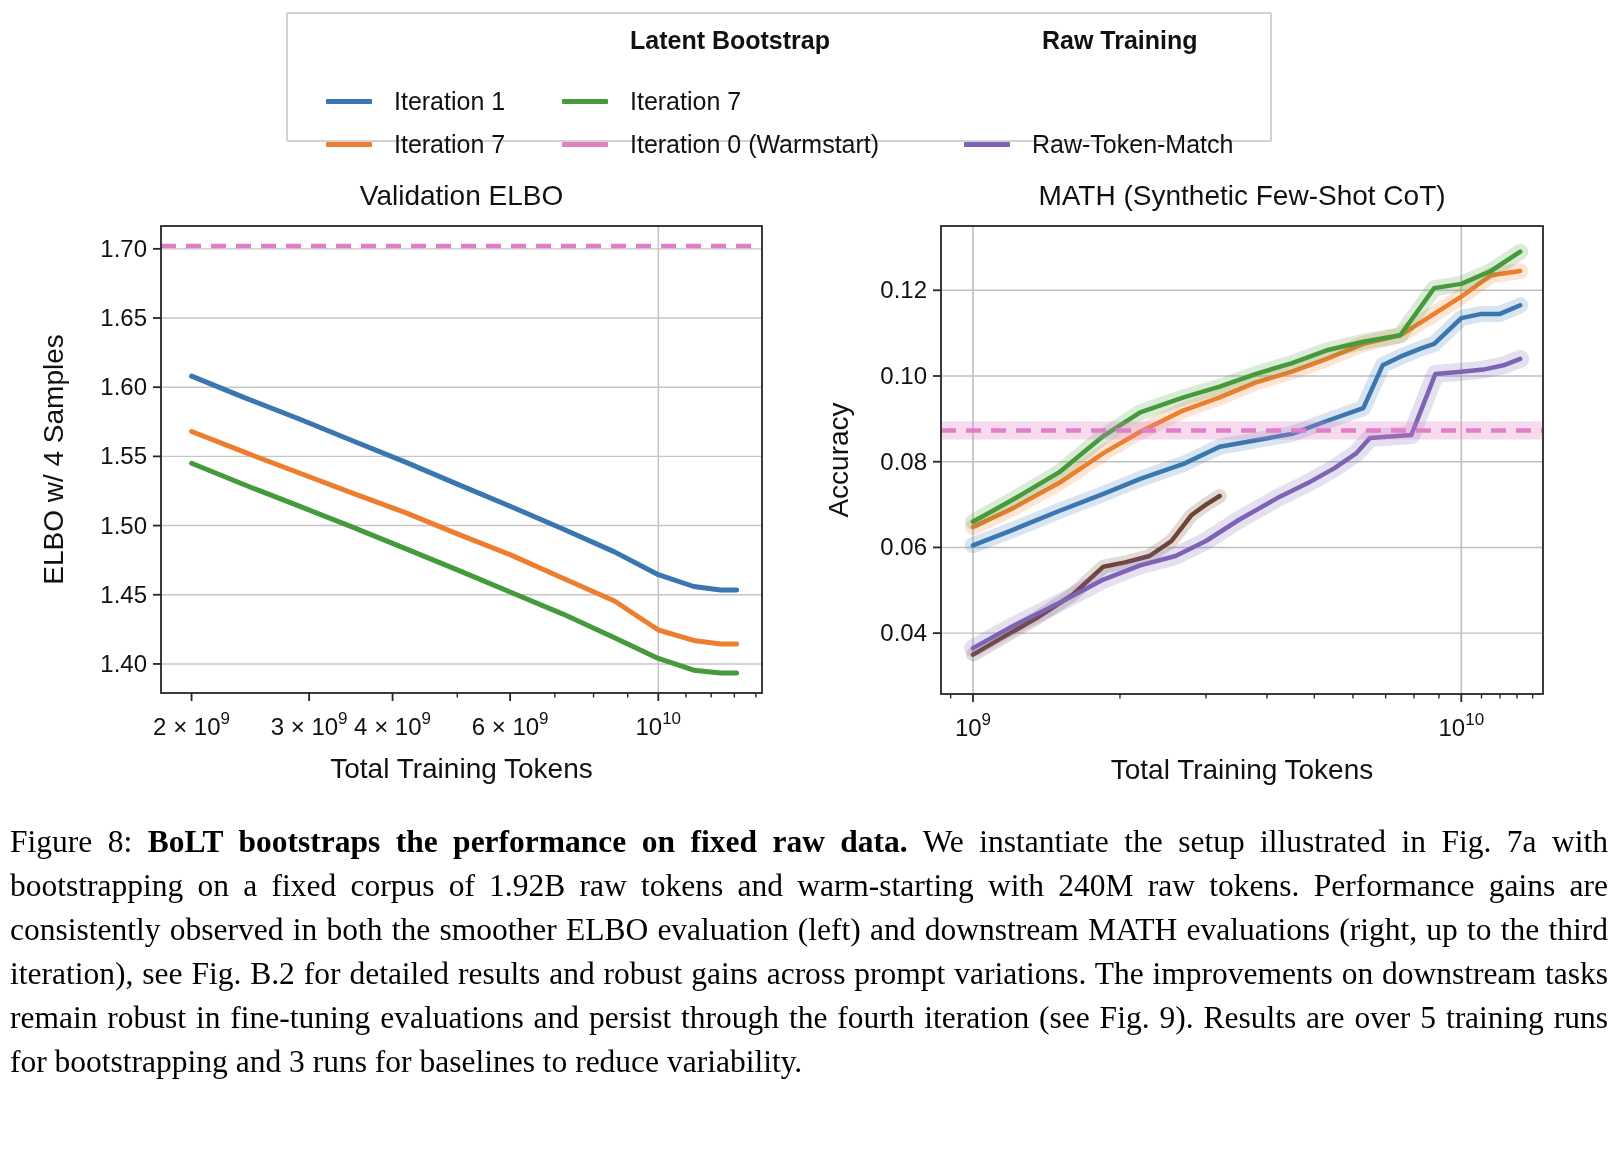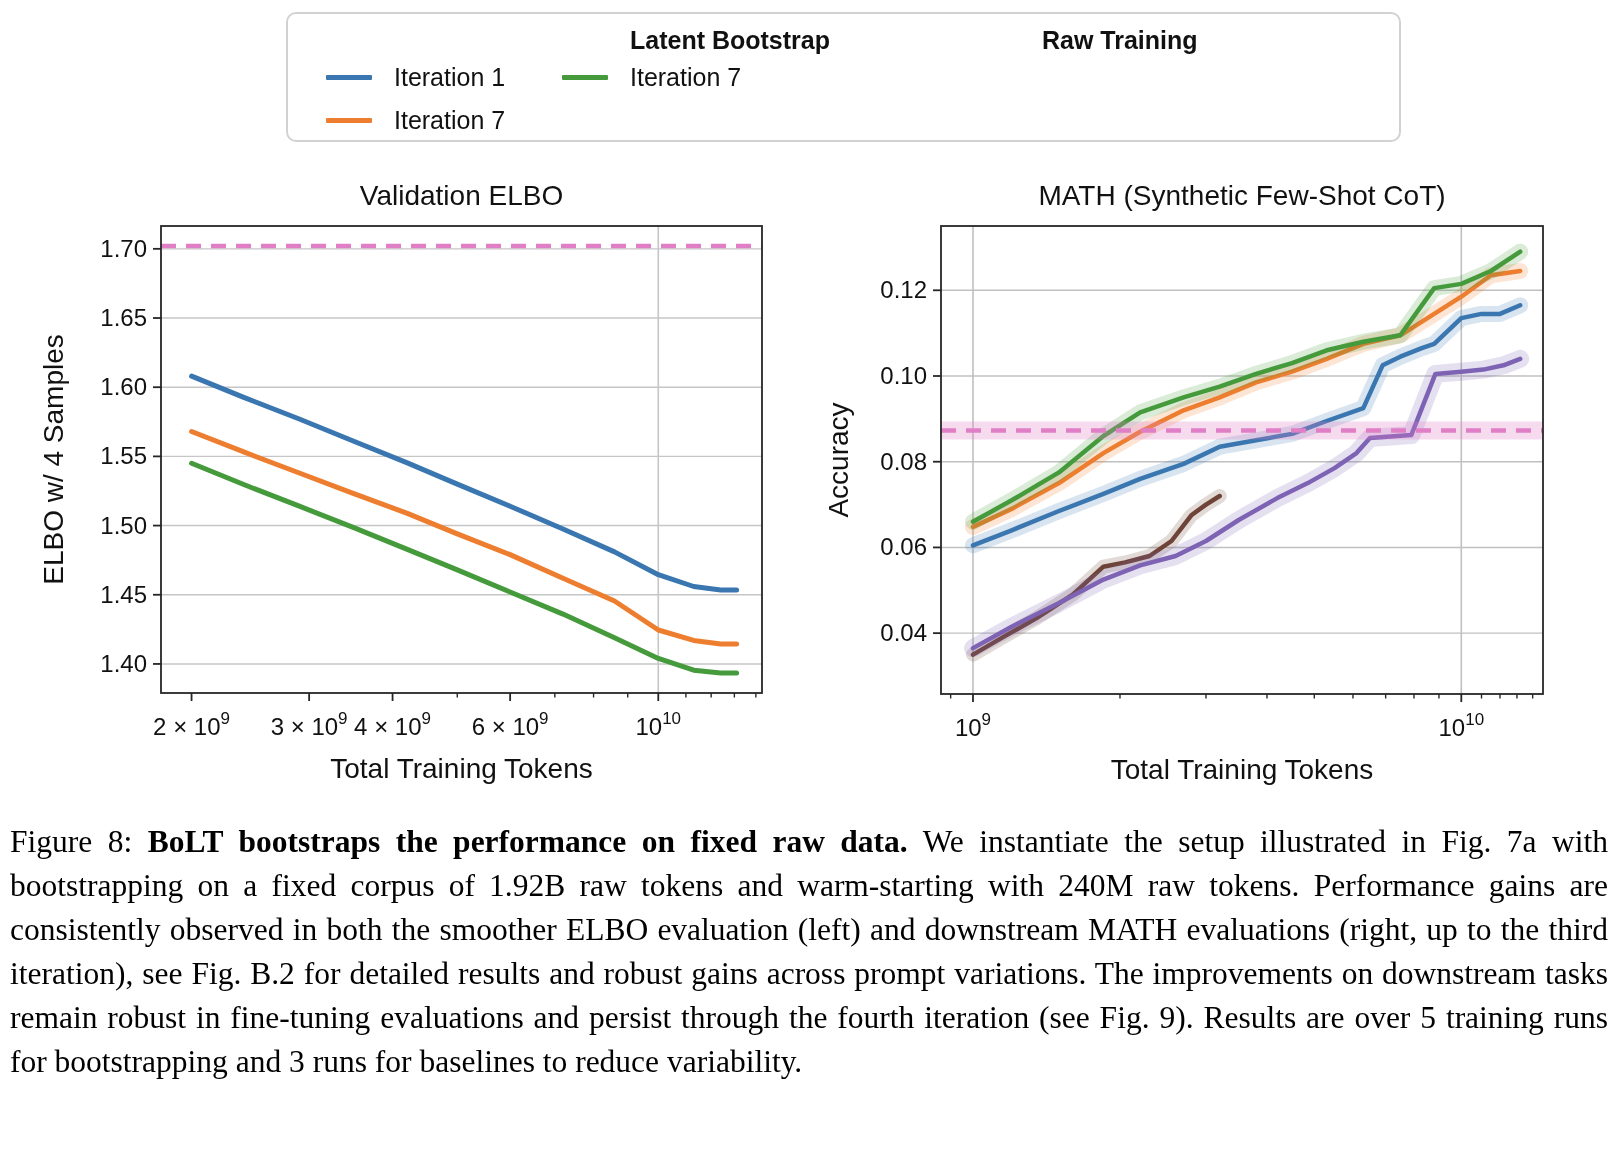--- a/index.html
+++ b/index.html
@@ -1,23 +1,23 @@
 <!DOCTYPE html>
 <html><head>
 <meta charset="utf-8">
 <style>
   html,body{margin:0;padding:0;background:#ffffff;}
   body{width:1618px;height:1174px;position:relative;overflow:hidden;
        font-family:"Liberation Sans","DejaVu Sans",sans-serif;color:#111;}
 
   
-  .legend-box{position:absolute;left:286px;top:12px;width:1115px;height:130px;
-              background:#fff;border:2px solid #d2d2d2;border-radius:10px;box-sizing:border-box;}
+  .legend-box{position:absolute;left:286px;top:12px;width:986px;height:130px;
+              background:#fff;border:2px solid #d2d2d2;border-radius:2px;box-sizing:border-box;}
   .legend-box .hdr{position:absolute;top:12px;font-weight:bold;font-size:25px;white-space:nowrap;}
-  .legend-item{position:absolute;height:30px;display:flex;align-items:center;white-space:nowrap;}
+  .legend-item{position:absolute;height:30px;display:flex;align-items:center;white-space:nowrap;margin-top:24px;}
   .legend-item .swatch{display:inline-block;width:46px;height:5px;border-radius:1px;margin-right:22px;flex:none;}
   .legend-item .lbl{font-size:25px;}
 
   
   .chart-svg{position:absolute;top:160px;}
   #chart-left{left:0;}
   #chart-right{left:810px;}
 
   
   .caption{position:absolute;left:10px;top:788px;width:1598px;
@@ -38,21 +38,29 @@
   </div>
   <div class="legend-item" style="left:38px;top:91px">
     <span class="swatch" style="background: rgb(238, 126, 47);"></span>
     <span class="lbl">Iteration 7</span>
   </div>
 
   <div class="legend-item" style="left:274px;top:48px">
     <span class="swatch" style="background: rgb(69, 154, 60);"></span>
     <span class="lbl">Iteration 7</span>
   </div>
+  <div class="legend-item" style="left:274px;top:91px">
+    <span class="swatch" style="background: rgb(224, 127, 197);"></span>
+    <span class="lbl">Iteration 0 (Warmstart)</span>
+  </div>
 
+  <div class="legend-item" style="left:676px;top:91px">
+    <span class="swatch" style="background: rgb(126, 99, 181);"></span>
+    <span class="lbl">Raw-Token-Match</span>
+  </div>
 </div>
 
 <svg id="chart-left" class="chart-svg" width="810" height="640" viewBox="0 0 810 640">
     <line x1="161" y1="503.94222222222237" x2="762" y2="503.94222222222237" stroke="#c6c6c6" stroke-width="1.4"></line>
     <line x1="161" y1="434.75703703703704" x2="762" y2="434.75703703703704" stroke="#c6c6c6" stroke-width="1.4"></line>
     <line x1="161" y1="365.5718518518518" x2="762" y2="365.5718518518518" stroke="#c6c6c6" stroke-width="1.4"></line>
     <line x1="161" y1="296.38666666666654" x2="762" y2="296.38666666666654" stroke="#c6c6c6" stroke-width="1.4"></line>
     <line x1="161" y1="227.2014814814813" x2="762" y2="227.2014814814813" stroke="#c6c6c6" stroke-width="1.4"></line>
     <line x1="161" y1="158.01629629629633" x2="762" y2="158.01629629629633" stroke="#c6c6c6" stroke-width="1.4"></line>
     <line x1="161" y1="88.83111111111106" x2="762" y2="88.83111111111106" stroke="#c6c6c6" stroke-width="1.4"></line>

